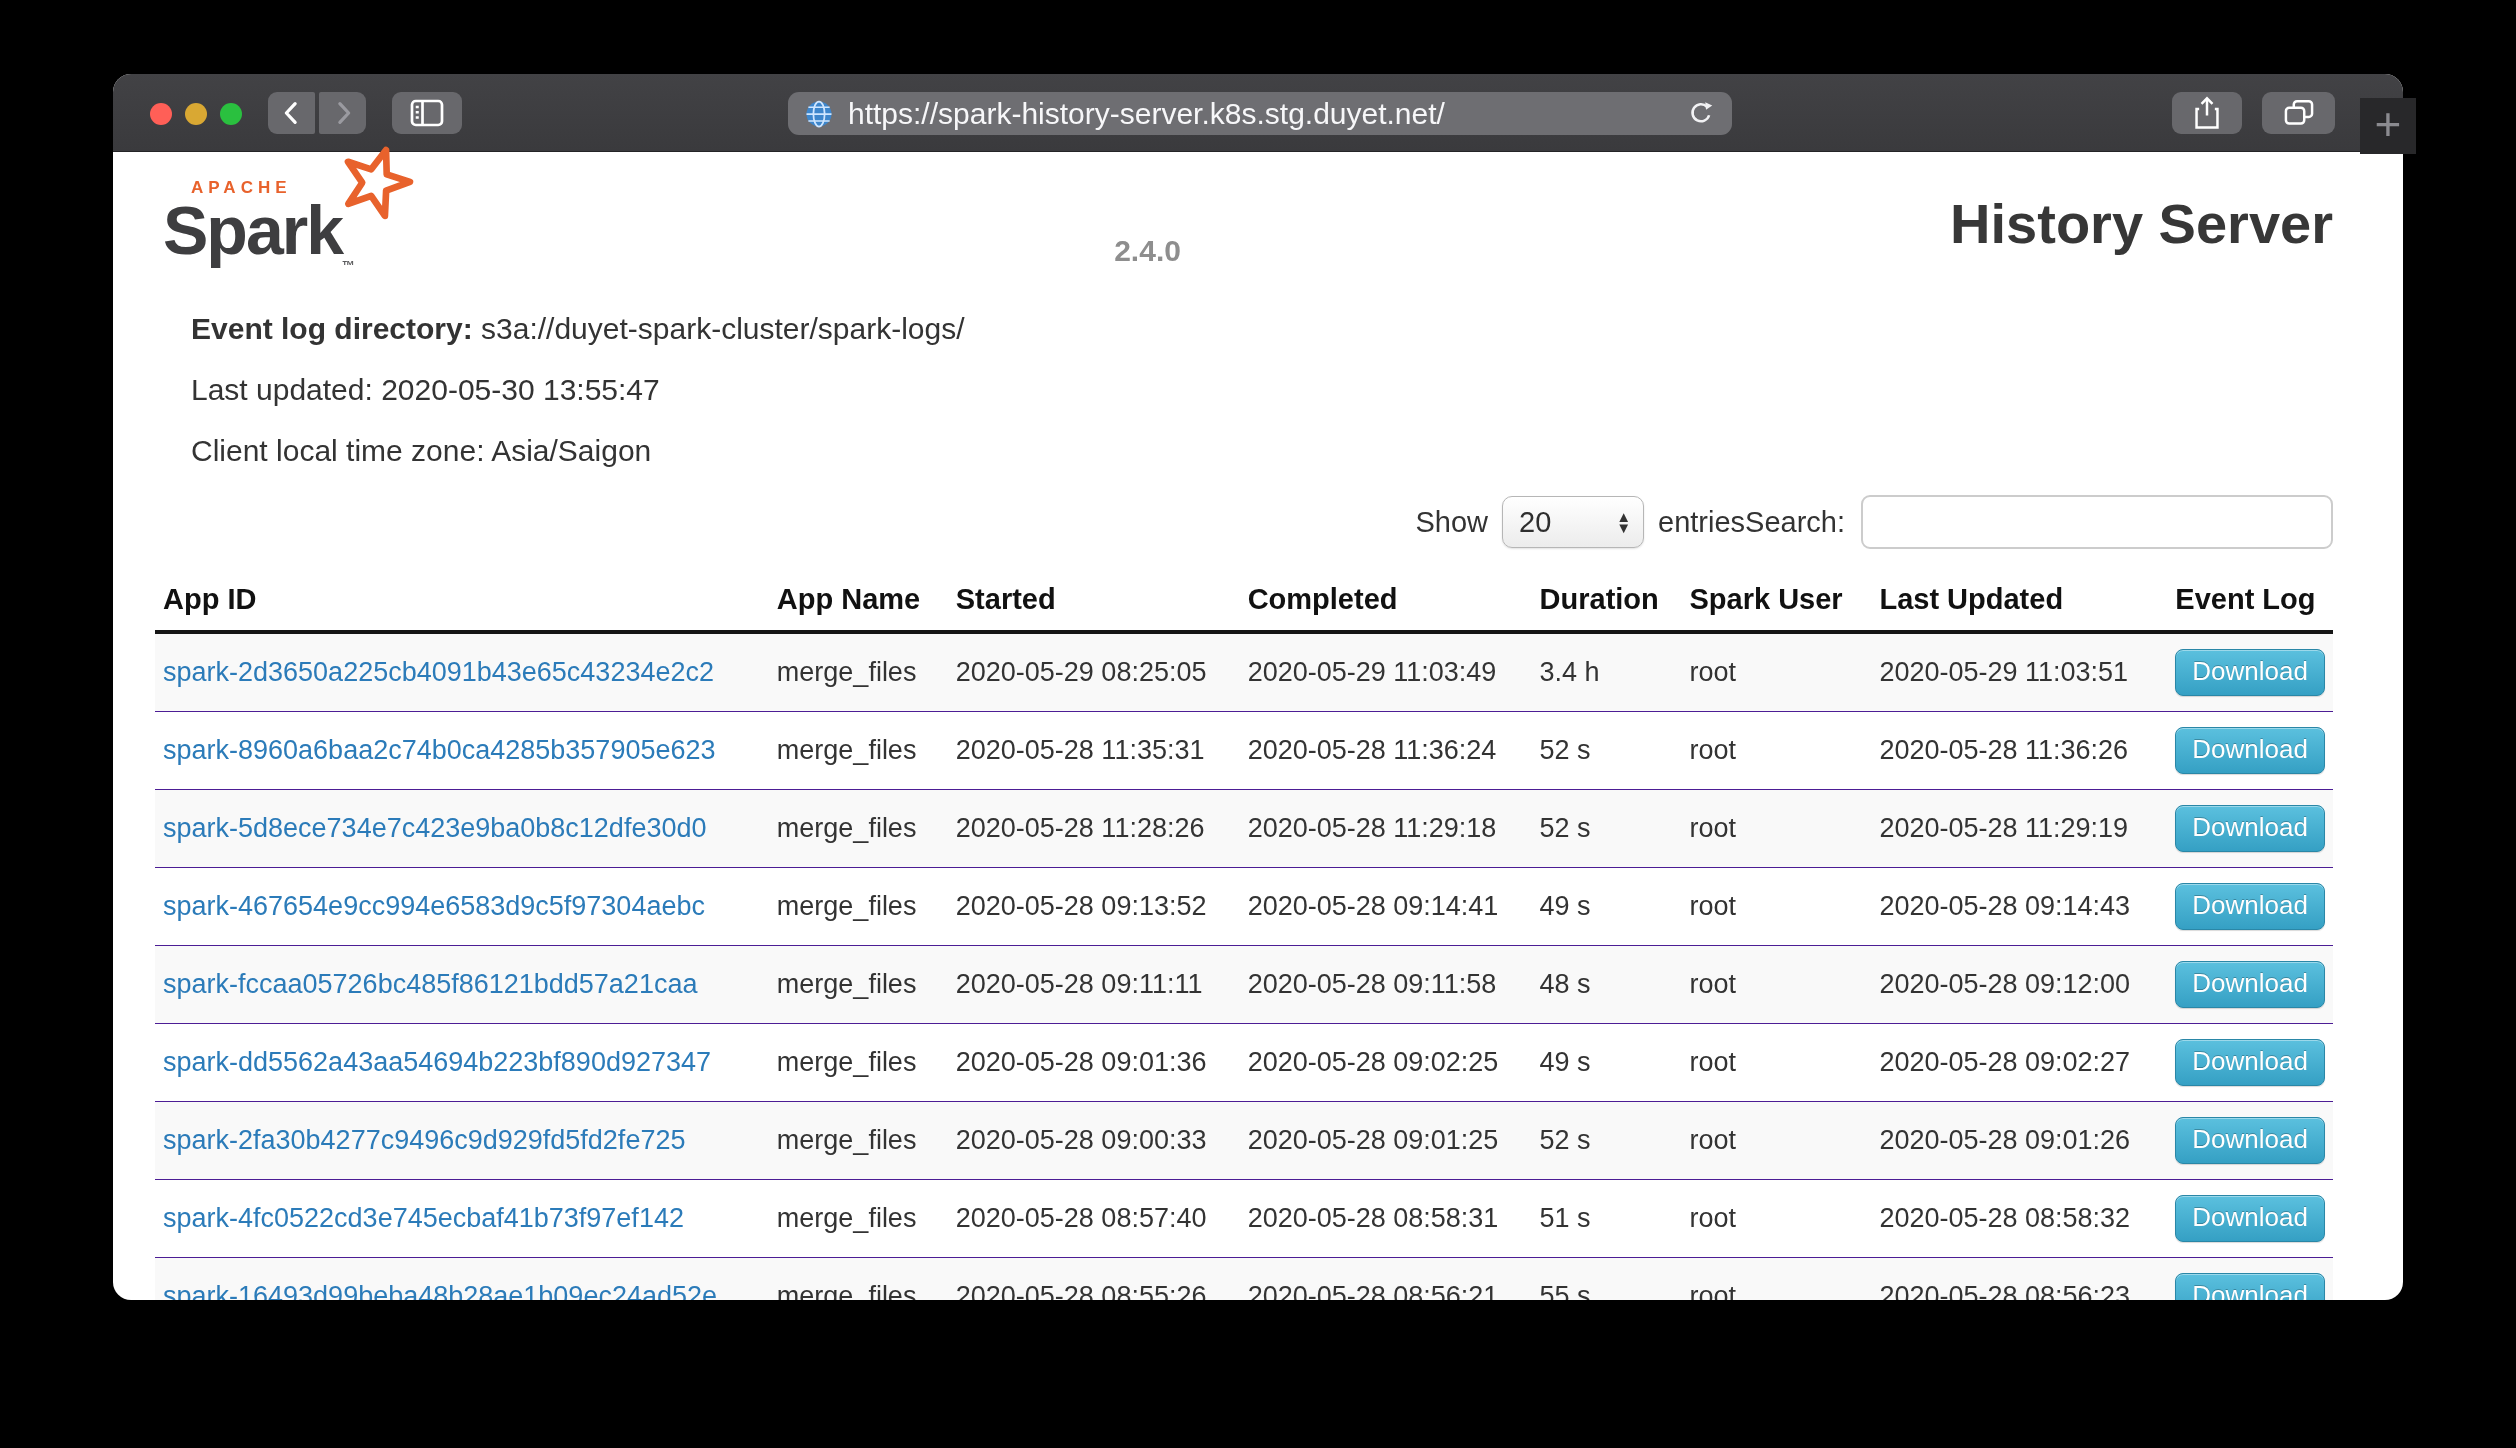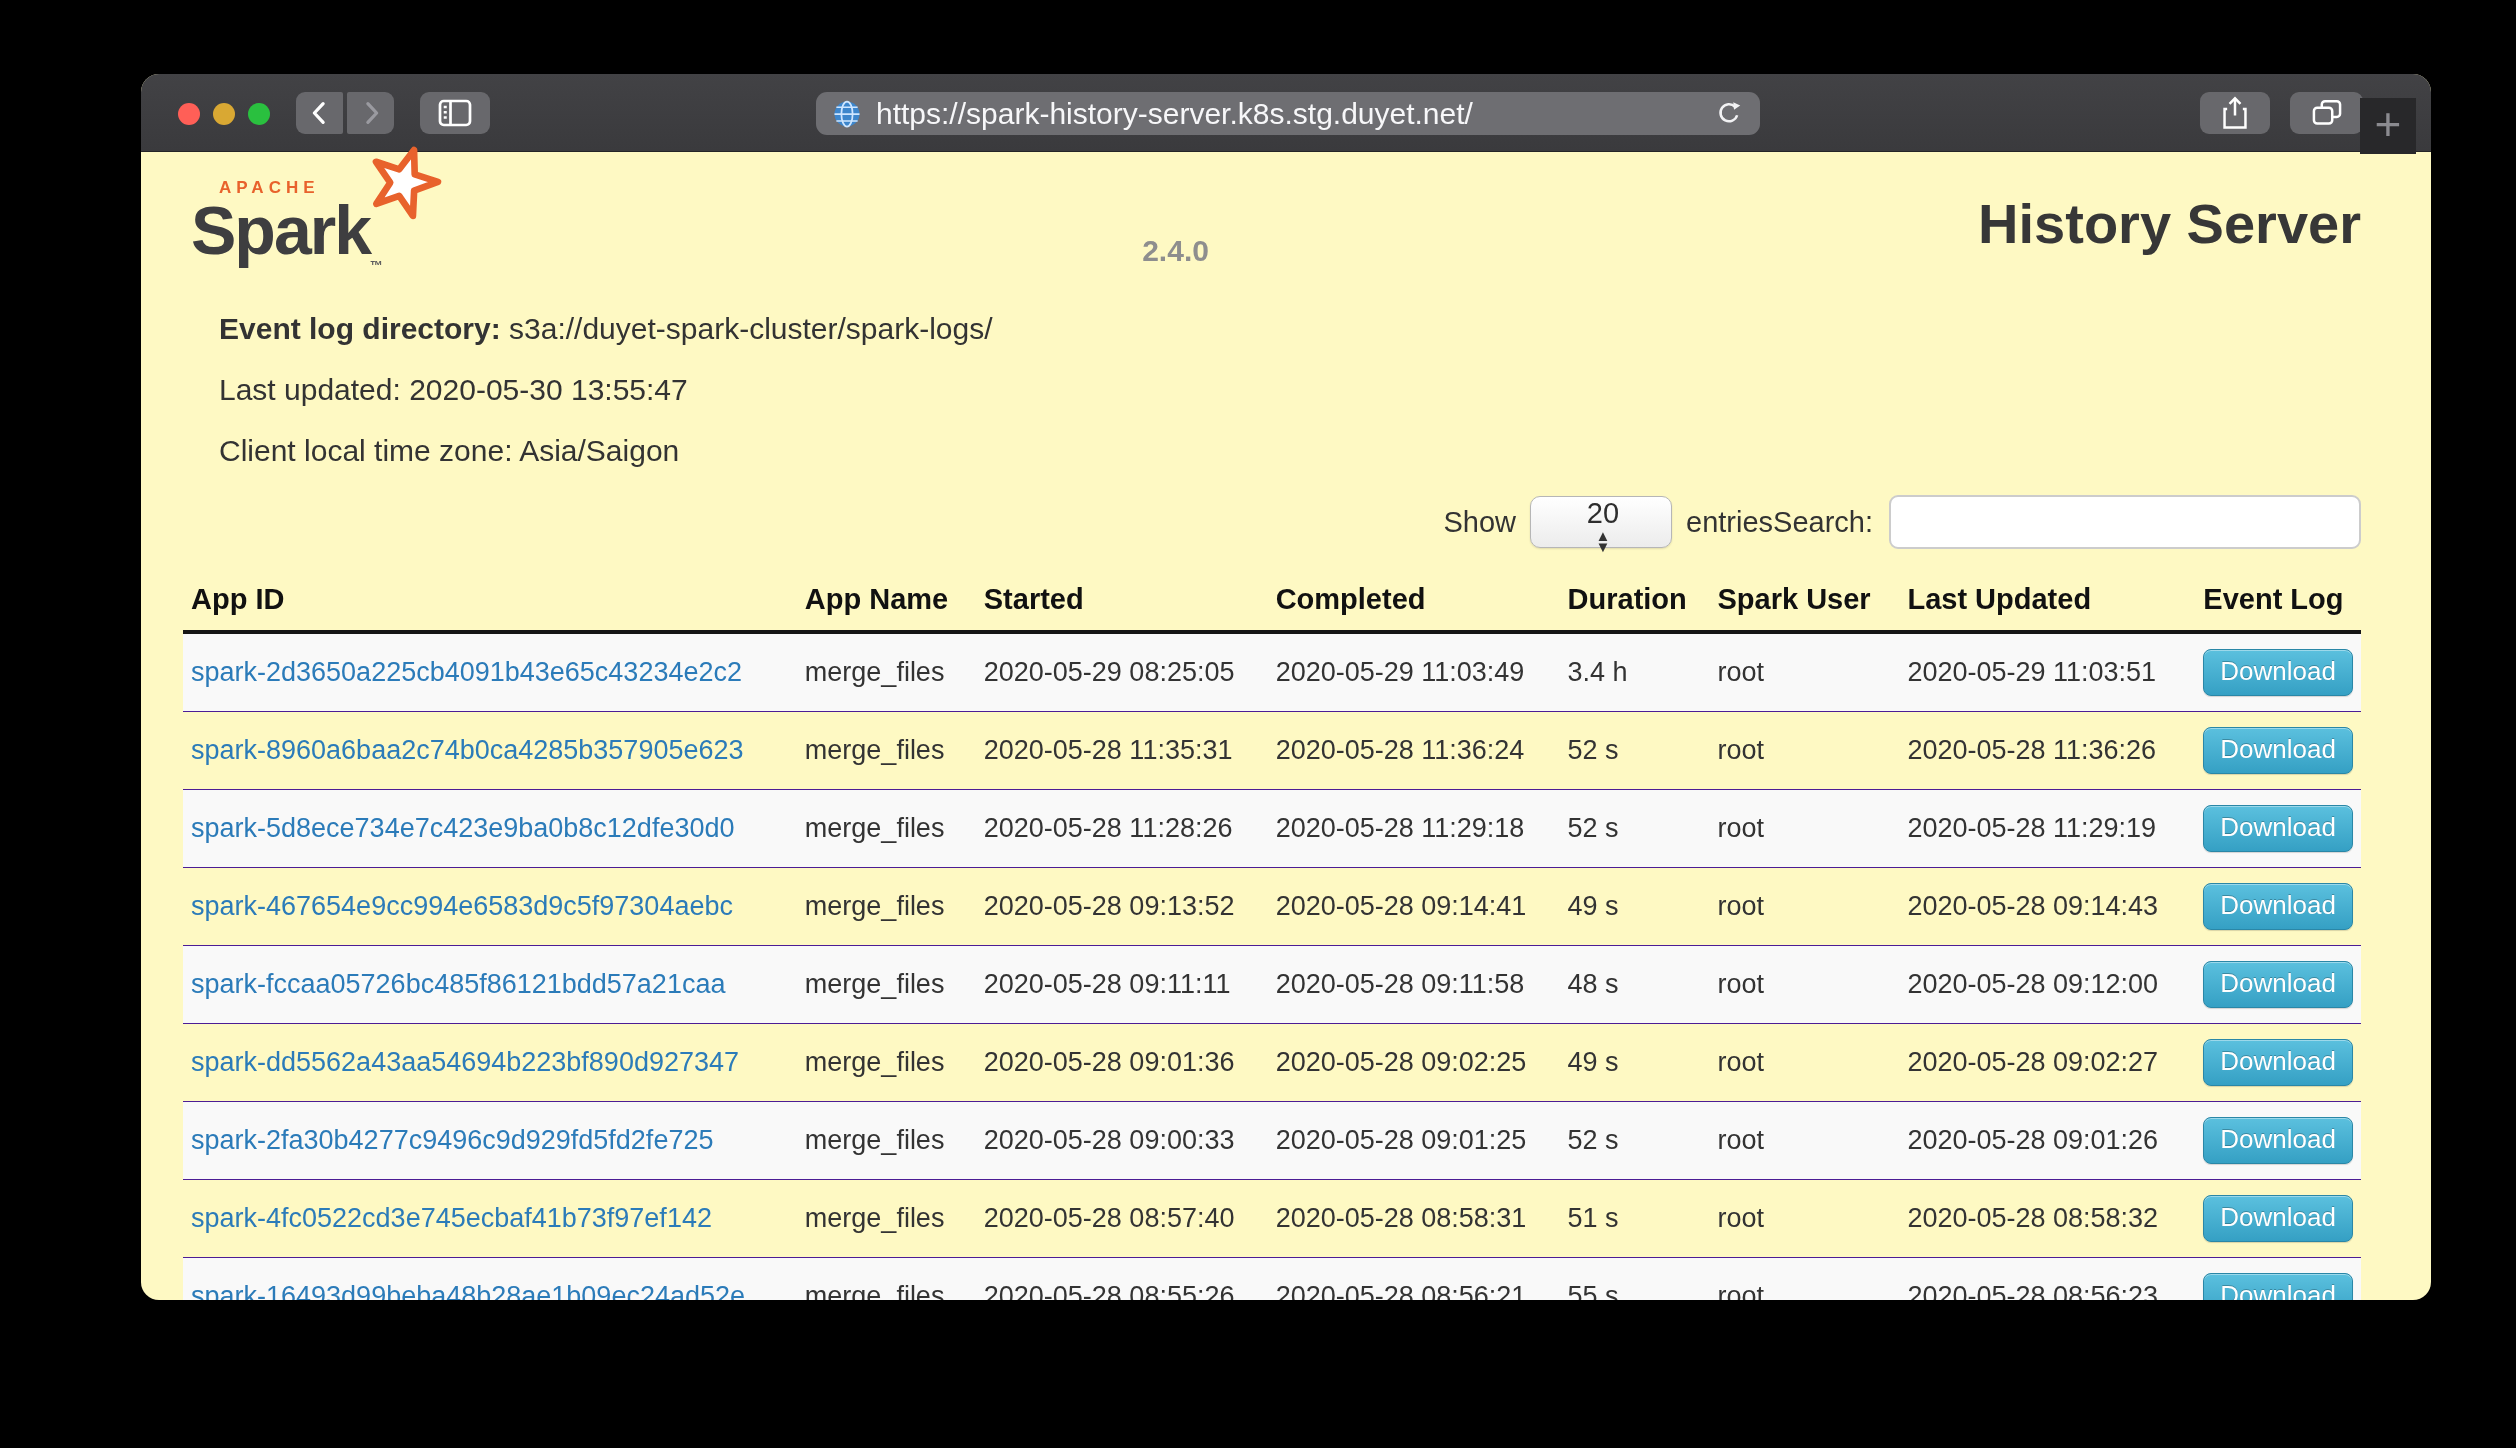--- a/index.html
+++ b/index.html
@@ -6,21 +6,21 @@
   html,body { width:2516px; height:1448px; background:#000; overflow:hidden;
               font-family:"Liberation Sans", sans-serif; }
 
   
   .bg-plus { position:absolute; left:2360px; top:98px; width:56px; height:56px;
              background:#28282a; color:#8b8b90; font-size:46px; line-height:52px;
              text-align:center; z-index:3; font-weight:300; }
 
   
   .window { position:absolute; left:113px; top:74px; width:2290px; height:1226px;
-            border-radius:18px; overflow:hidden; background:#fef9c3; z-index:2;margin-left:28px; }
+            border-radius:18px; overflow:hidden; background:#ffffff; z-index:2; }
 
   .titlebar { position:relative; height:78px;
               background:linear-gradient(#424245,#3a3a3d);
               border-bottom:1px solid #242426; }
   .traffic { position:absolute; left:37px; top:29px; display:flex; gap:13px; }
   .light { width:22px; height:22px; border-radius:50%; }
   .light.red { background:#ff5f57; }
   .light.yellow { background:#d9a833; }
   .light.green { background:#2ac03f; }
 
@@ -57,21 +57,21 @@
   .info-list { margin:34px 0 0 36px; list-style:none; color:#333; font-size:30px; }
   .info-list li { margin-bottom:27px; }
   .info-list b { font-weight:bold; }
 
   .controls { margin-top:20px; display:flex; align-items:center; justify-content:flex-end;
               font-size:29px; color:#333; }
   .show-group, .search-group { display:flex; align-items:center; }
   .select { margin:0 14px; width:142px; height:52px; border:1px solid #b6b6b6; border-radius:10px;
             background:linear-gradient(#ffffff,#ececec);
             box-shadow:0 1px 2px rgba(0,0,0,.12);
-            display:flex; align-items:center; padding:0 12px 0 16px; font-size:29px; color:#2e2e2e;flex-direction:column; }
+            display:flex; align-items:center; padding:0 12px 0 16px; font-size:29px; color:#2e2e2e; }
   .select .val { flex:1; }
   .spin { display:flex; flex-direction:column; line-height:11px; font-size:15px; color:#333; }
   .search-group label { margin-right:16px; }
   .search-input { width:472px; height:54px; border:2px solid #ccc; border-radius:9px;
                   background:#fff; font-size:28px; padding:0 14px; outline:none;
                   font-family:"Liberation Sans", sans-serif; }
 
   
   table.history { margin-top:24px; width:100%; border-collapse:collapse; font-size:27px; color:#333; }
   th { text-align:left; font-weight:bold; color:#111; font-size:29px;

